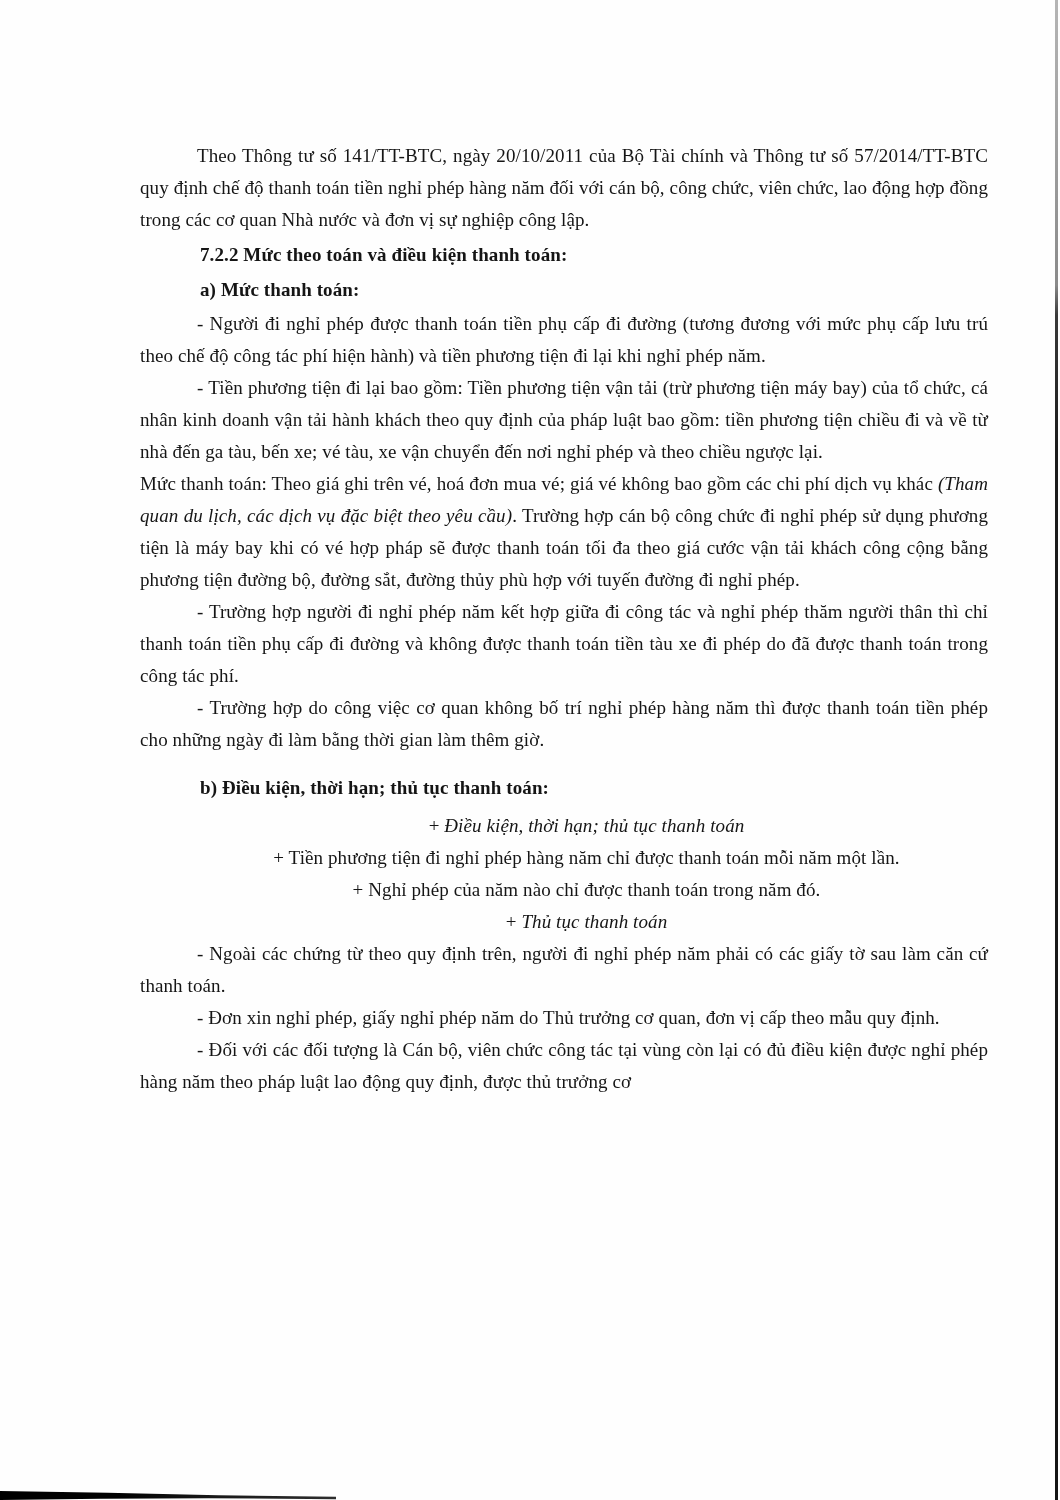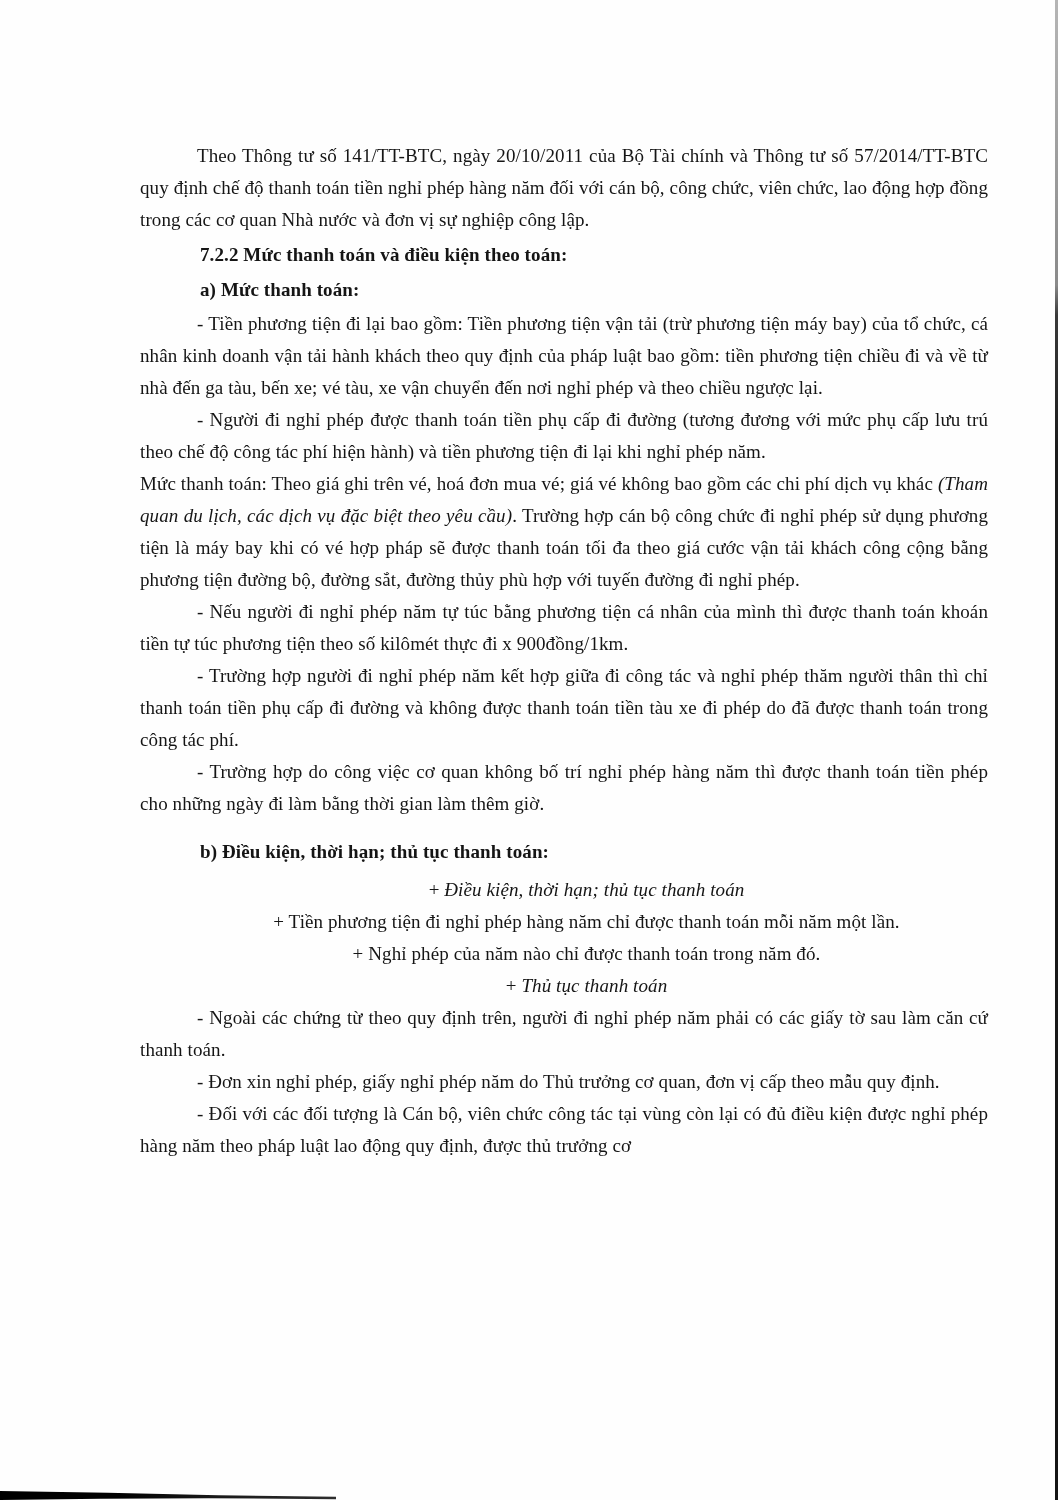--- a/index.html
+++ b/index.html
@@ -71,26 +71,25 @@
     background: linear-gradient(90deg, #000 0%, #000 35%, #161616 60%, #2e2e2e 100%);
     clip-path: polygon(0 10%, 32% 28%, 65% 52%, 100% 68%, 100% 92%, 62% 82%, 30% 88%, 0 100%);
   }
 </style>
 </head>
 <body>
 
 <div class="page">
   <div class="content">
       <p class="p-indent"><span>Theo Thông tư số 141/TT-BTC, ngày 20/10/2011 của Bộ Tài chính và Thông tư số 57/2014/TT-BTC quy định chế độ thanh toán tiền nghỉ phép hàng năm đối với cán bộ, công chức, viên chức, lao động hợp đồng trong các cơ quan Nhà nước và đơn vị sự nghiệp công lập.</span></p>
-      <p class="h-bold"><span>7.2.2 Mức thanh toán và điều kiện theo toán:</span></p>
+      <p class="h-bold"><span>7.2.2 Mức theo toán và điều kiện thanh toán:</span></p>
       <p class="h-bold"><span>a) Mức thanh toán:</span></p>
+      <p class="p-indent"><span>- Người đi nghỉ phép được thanh toán tiền phụ cấp đi đường (tương đương với mức phụ cấp lưu trú theo chế độ công tác phí hiện hành) và tiền phương tiện đi lại khi nghỉ phép năm.</span></p>
       <p class="p-indent"><span>- Tiền phương tiện đi lại bao gồm: Tiền phương tiện vận tải (trừ phương tiện máy bay) của tổ chức, cá nhân kinh doanh vận tải hành khách theo quy định của pháp luật bao gồm: tiền phương tiện chiều đi và về từ nhà đến ga tàu, bến xe; vé tàu, xe vận chuyển đến nơi nghỉ phép và theo chiều ngược lại.</span></p>
-      <p class="p-indent"><span>- Người đi nghỉ phép được thanh toán tiền phụ cấp đi đường (tương đương với mức phụ cấp lưu trú theo chế độ công tác phí hiện hành) và tiền phương tiện đi lại khi nghỉ phép năm.</span></p>
       <p class="p-flush"><span>Mức thanh toán: Theo giá ghi trên vé, hoá đơn mua vé; giá vé không bao gồm các chi phí dịch vụ khác </span><span class="it">(Tham quan du lịch, các dịch vụ đặc biệt theo yêu cầu)</span><span>. Trường hợp cán bộ công chức đi nghỉ phép sử dụng phương tiện là máy bay khi có vé hợp pháp sẽ được thanh toán tối đa theo giá cước vận tải khách công cộng bằng phương tiện đường bộ, đường sắt, đường thủy phù hợp với tuyến đường đi nghỉ phép.</span></p>
-      <p class="p-indent"><span>- Nếu người đi nghỉ phép năm tự túc bằng phương tiện cá nhân của mình thì được thanh toán khoán tiền tự túc phương tiện theo số kilômét thực đi x 900đồng/1km.</span></p>
       <p class="p-indent"><span>- Trường hợp người đi nghỉ phép năm kết hợp giữa đi công tác và nghỉ phép thăm người thân thì chỉ thanh toán tiền phụ cấp đi đường và không được thanh toán tiền tàu xe đi phép do đã được thanh toán trong công tác phí.</span></p>
       <p class="p-indent"><span>- Trường hợp do công việc cơ quan không bố trí nghỉ phép hàng năm thì được thanh toán tiền phép cho những ngày đi làm bằng thời gian làm thêm giờ.</span></p>
       <p class="h-bold h-gap"><span>b) Điều kiện, thời hạn; thủ tục thanh toán:</span></p>
       <p class="li"><span>+ </span><span class="it">Điều kiện, thời hạn; thủ tục thanh toán</span></p>
       <p class="li"><span>+ Tiền phương tiện đi nghỉ phép hàng năm chỉ được thanh toán mỗi năm một lần.</span></p>
       <p class="li"><span>+ Nghỉ phép của năm nào chỉ được thanh toán trong năm đó.</span></p>
       <p class="li"><span>+ </span><span class="it">Thủ tục thanh toán</span></p>
       <p class="p-indent"><span>- Ngoài các chứng từ theo quy định trên, người đi nghỉ phép năm phải có các giấy tờ sau làm căn cứ thanh toán.</span></p>
       <p class="p-indent"><span>- Đơn xin nghỉ phép, giấy nghỉ phép năm do Thủ trưởng cơ quan, đơn vị cấp theo mẫu quy định.</span></p>
       <p class="p-indent"><span>- Đối với các đối tượng là Cán bộ, viên chức công tác tại vùng còn lại có đủ điều kiện được nghỉ phép hàng năm theo pháp luật lao động quy định, được thủ trưởng cơ</span></p>

